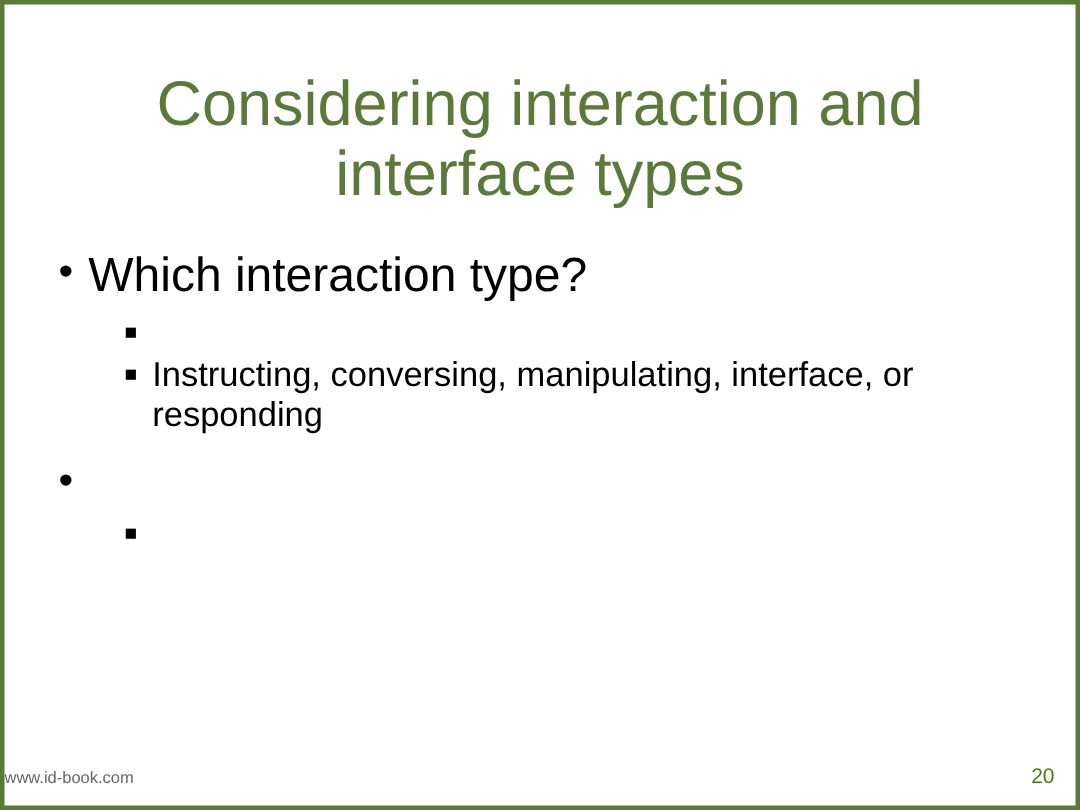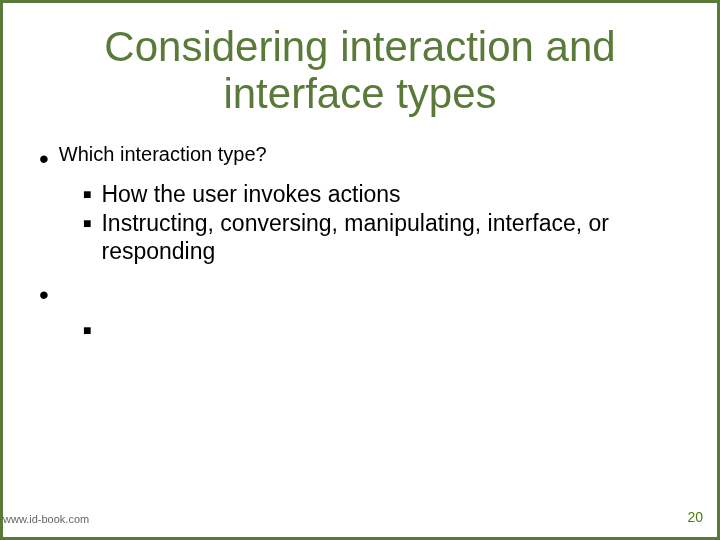--- a/index.html
+++ b/index.html
@@ -1,23 +1,23 @@
 <!DOCTYPE html>
 <html><head>
 <meta charset="utf-8">
 <style>
   html,body{margin:0;padding:0}
   body{width:720px;height:540px;font-family:Arial,Helvetica,sans-serif;background:#fff;color:#000;position:relative;box-sizing:border-box}
-  .slide{box-sizing:border-box;width:720px;height:540px;border:3px solid #5a7a3a;padding:6px 36px 0 36px;position:relative}
+  .slide{box-sizing:border-box;width:720px;height:540px;border:3px solid #5a7a3a;padding:28px 36px 0 36px;position:relative}
   .title{font-size:42px;line-height:1.12;text-align:center;color:#5a7a3a;font-weight:400;margin:14px 0 26px 0}
   ul.outer{list-style:none;padding:0;margin:0}
   ul.outer>li{margin:0 0 14px 0}
   .l1{display:flex;align-items:flex-start}
   .l1 .bullet{font-size:28px;line-height:1.15;margin-right:10px}
-  .l1 .text{font-size:20px;line-height:1.15}
+  .l1 .text{font-size:32px;line-height:1.15}
   ul.inner{list-style:none;padding:0;margin:6px 0 10px 44px}
   ul.inner>li{display:flex;align-items:flex-start;margin:2px 0}
   .l2 .sq{font-size:14px;line-height:26px;margin-right:10px;color:#000}
   .l2 .text{font-size:23px;line-height:1.18}
   .footer-url{position:absolute;bottom:12px;left:0;width:100%;font-size:11px;color:#666}
   .footer-num{position:absolute;bottom:12px;right:14px;font-size:14px;color:#4d7c0f}
 </style>
 </head>
 <body>
 
@@ -27,21 +27,20 @@
 
   <ul class="outer">
     <li>
       <div class="l1">
         <span class="bullet">•</span>
         <span class="text">Which interaction type?</span>
       </div>
       <ul class="inner">
         <li class="l2">
           <span class="sq">■</span>
-          <span class="text">How the user invokes actions</span>
         </li>
         <li class="l2">
           <span class="sq">■</span>
           <span class="text">Instructing, conversing, manipulating, interface, or responding</span>
         </li>
       </ul>
     </li>
     <li>
       <div class="l1">
         <span class="bullet">•</span>

